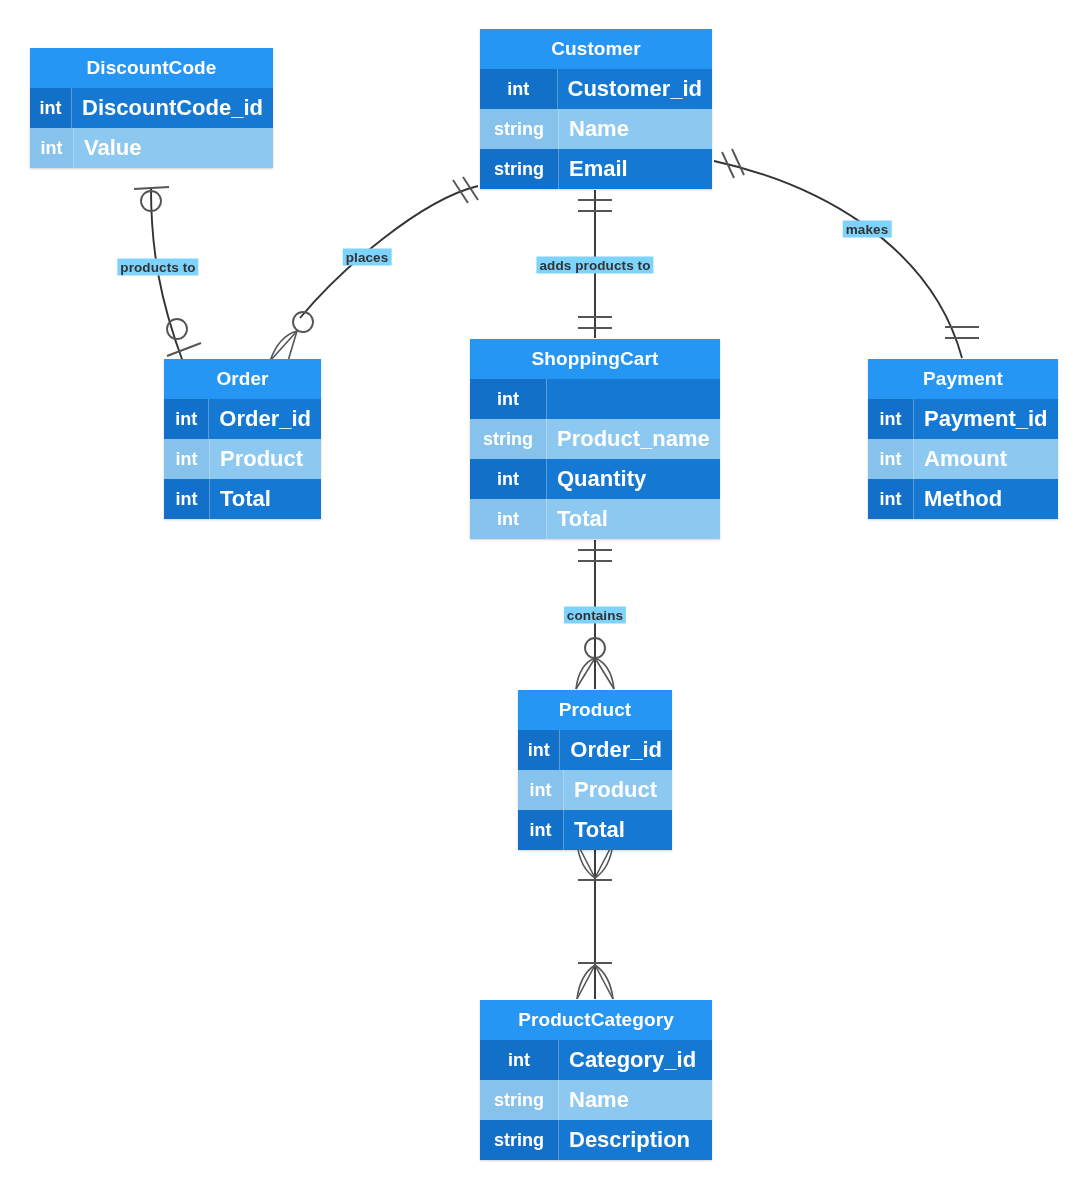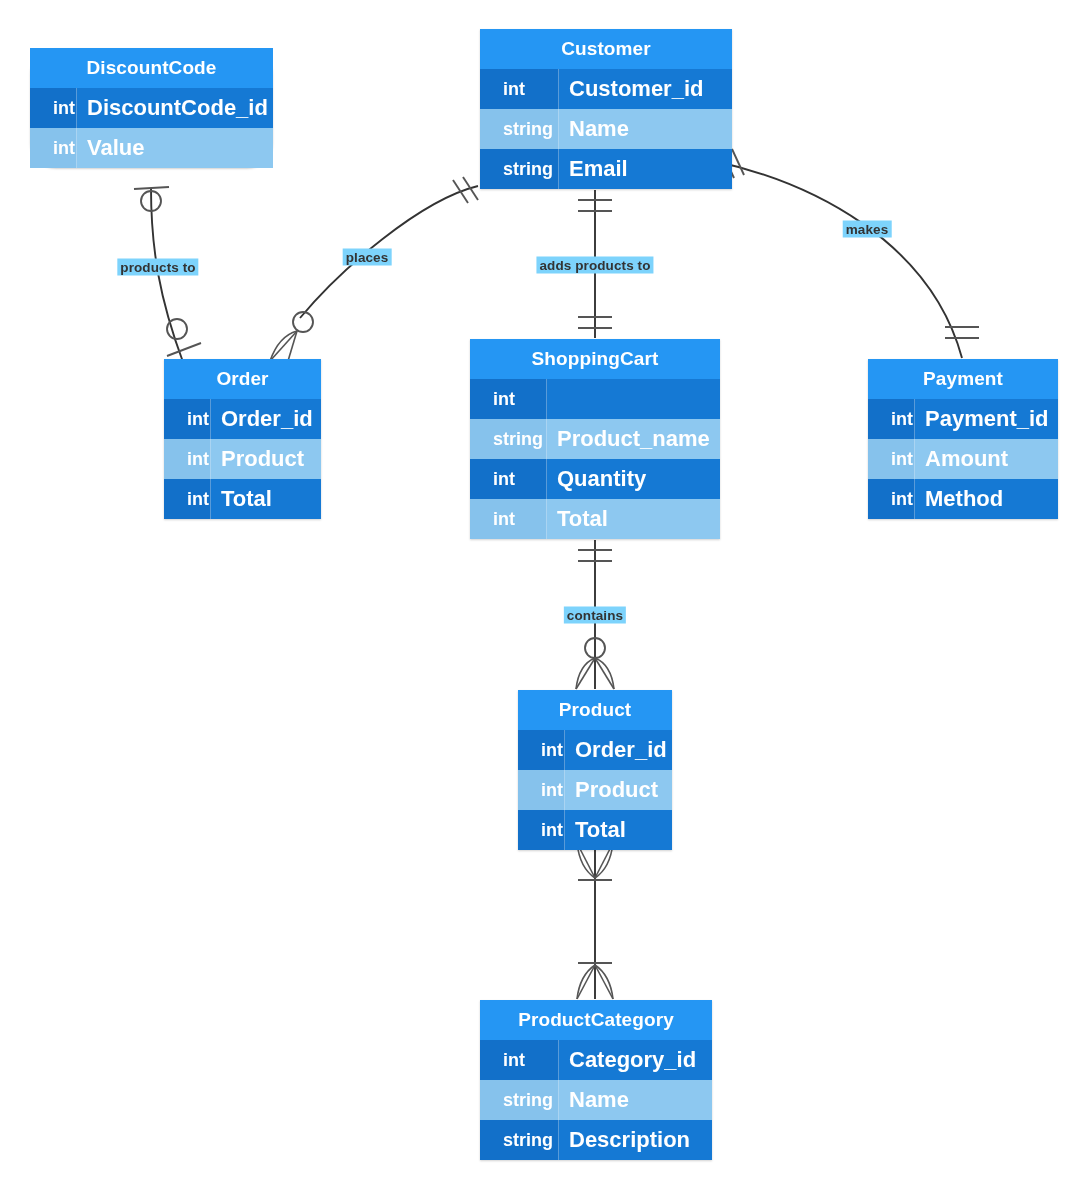--- a/index.html
+++ b/index.html
@@ -48,24 +48,25 @@
     height: 40px;
     align-items: stretch;
   }
   .attr-row.odd  { background: #1579d4; }
   .attr-row.even { background: #8dc8f0; }
   .attr-type {
     color: #ffffff;
     font-weight: bold;
     font-size: 18px;
     line-height: 40px;
-    padding: 0 23px;
+    padding: 0 7px;
     box-sizing: border-box;
     white-space: nowrap;
     border-right: 1px solid rgba(255,255,255,0.30);
+    text-align: center;
   }
   .attr-row.odd  .attr-type { background: #1270c9; }
   .attr-row.even .attr-type { background: #86c2ec; }
   .attr-name {
     color: #ffffff;
     font-weight: bold;
     font-size: 22px;
     line-height: 40px;
     padding: 0 10px;
     box-sizing: border-box;
@@ -174,33 +175,33 @@
       <line class="marker-line" x1="578" y1="880" x2="612" y2="880"></line>
 
       <line class="marker-line" x1="578" y1="963" x2="612" y2="963"></line>
       <path class="crow" d="M 595,965 L 577,999"></path>
       <path class="crow" d="M 595,965 L 613,999"></path>
       <path class="crow" d="M 577,999 C 579,982 586,971 595,965"></path>
       <path class="crow" d="M 613,999 C 611,982 604,971 595,965"></path>
     </g>
   </svg>
 
-  <div class="entity" style="left:30px; top:48px; width:243px;border-radius:26px;">
+  <div class="entity" style="left:30px; top:48px; width:243px;">
     <div class="entity-header">DiscountCode</div>
     <div class="attr-row odd">
       <div class="attr-type" style="width:44px">int</div>
       <div class="attr-name">DiscountCode_id</div>
     </div>
     <div class="attr-row even">
       <div class="attr-type" style="width:44px">int</div>
       <div class="attr-name">Value</div>
     </div>
   </div>
 
-  <div class="entity" style="left:480px; top:29px; width:252px;">
+  <div class="entity" style="left:480px; top:29px; width:232px;">
     <div class="entity-header">Customer</div>
     <div class="attr-row odd">
       <div class="attr-type" style="width:79px">int</div>
       <div class="attr-name">Customer_id</div>
     </div>
     <div class="attr-row even">
       <div class="attr-type" style="width:79px">string</div>
       <div class="attr-name">Name</div>
     </div>
     <div class="attr-row odd">

